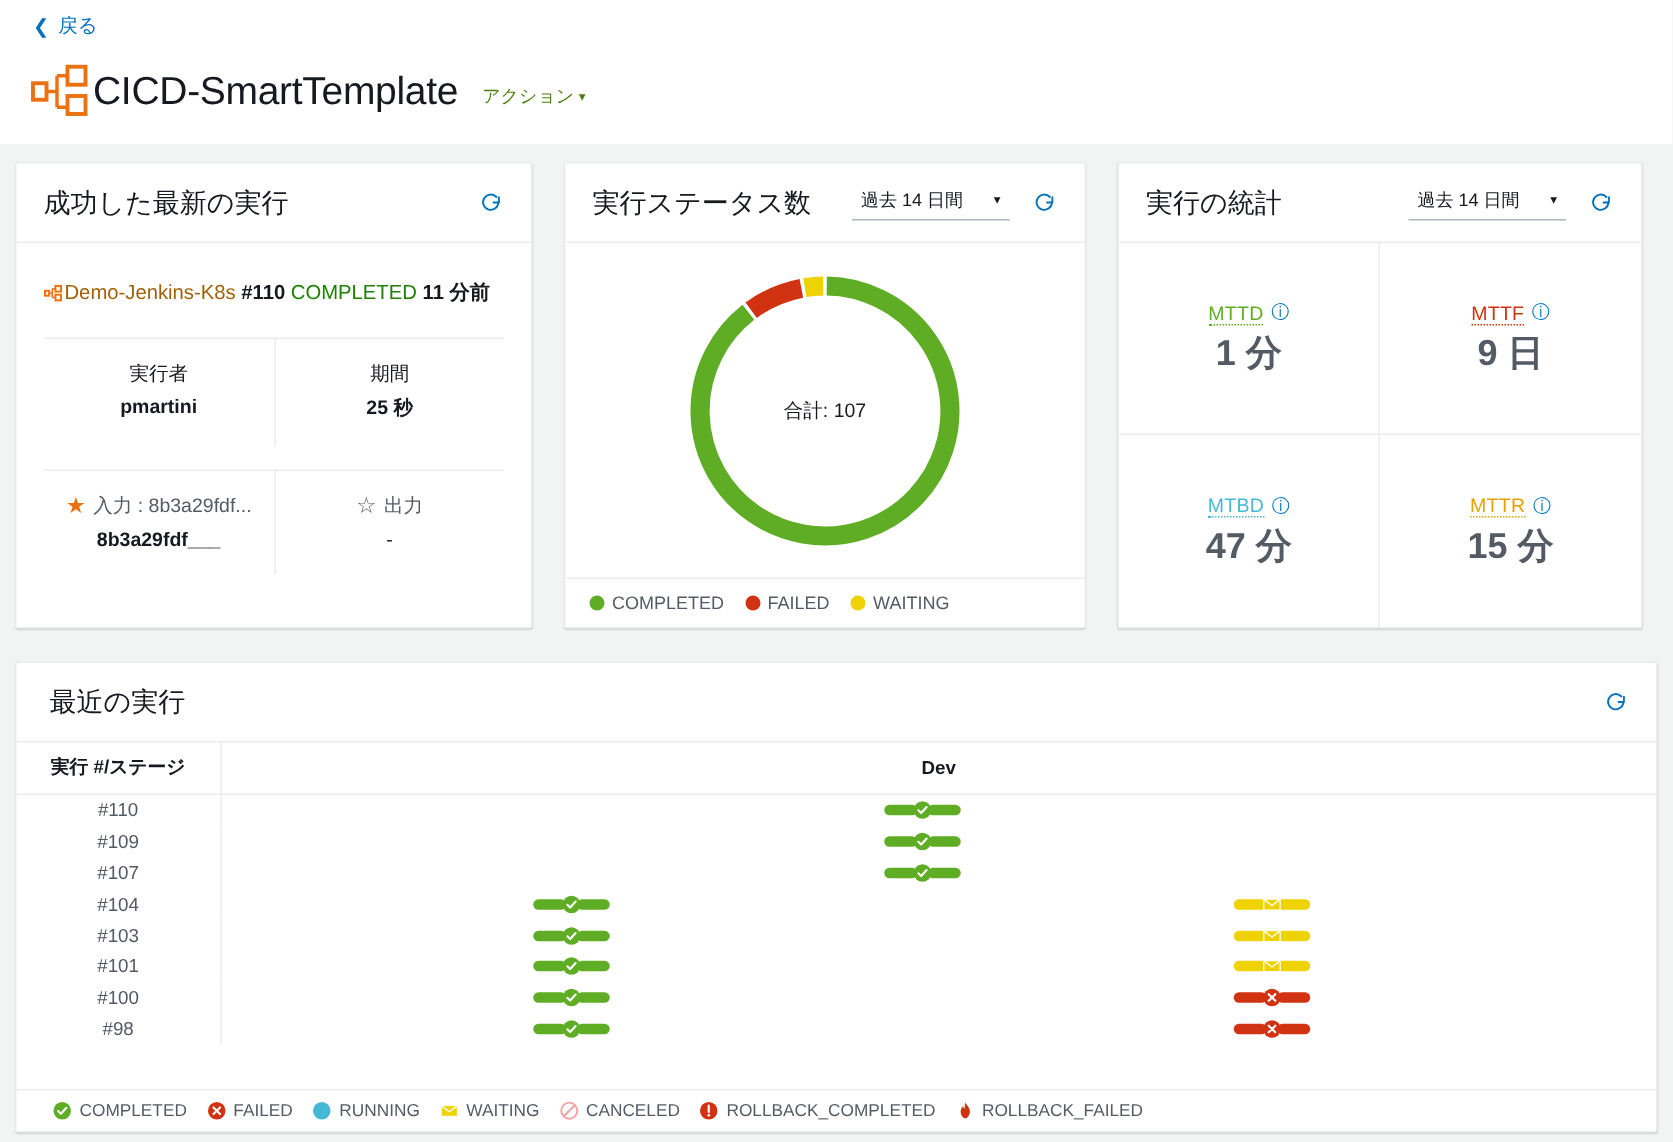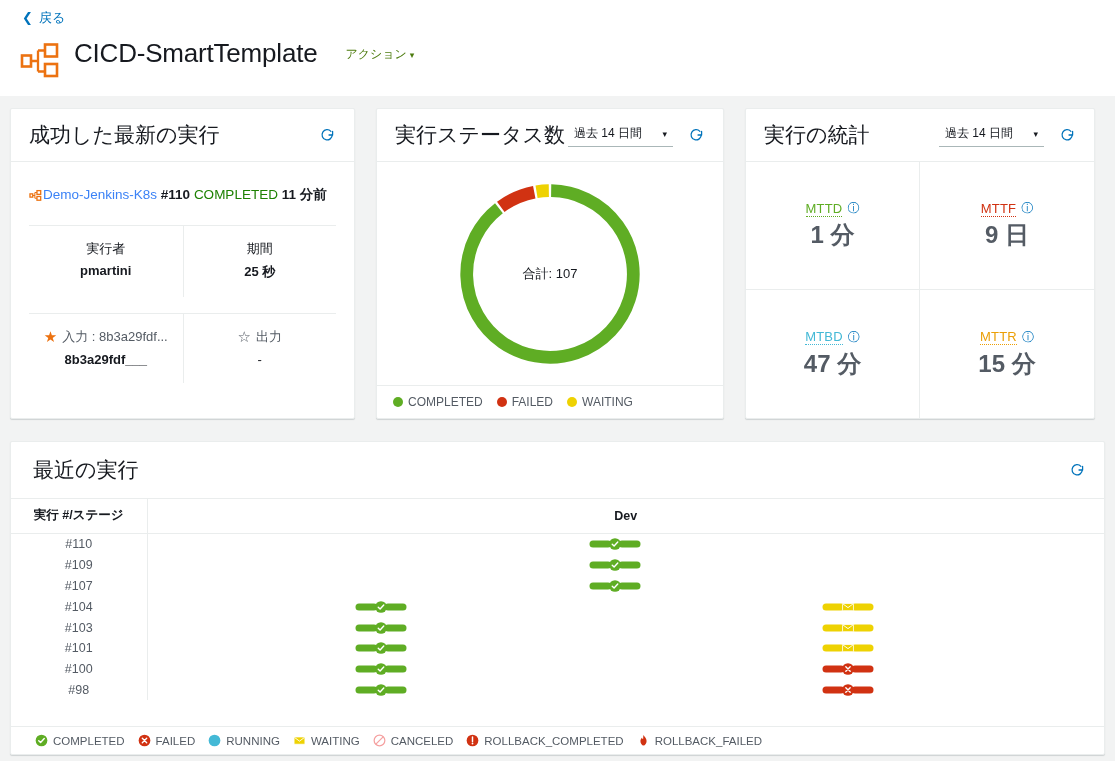--- a/index.html
+++ b/index.html
@@ -21,21 +21,21 @@
   .back-link {
     display: inline-flex; align-items: center; gap: 6px;
     color: #0073bb; font-size: 13px; cursor: pointer;
   }
   .back-chevron { font-size: 13px; line-height: 1; font-weight: 700; }
 
   
   .page-header {
     background: #ffffff;
     padding: 8px 0 14px 18px;
-    display: flex; align-items: flex-start; gap: 12px;
+    display: flex; align-items: center; 
   }
   .pipeline-logo { width: 44px; height: 44px; flex: 0 0 44px; }
   .page-title {
     font-size: 26px; font-weight: 400; color: #16191f;
     letter-spacing: -0.2px;
   }
   .actions-link {
     font-size: 12px; color: #4d7c0f; cursor: pointer;
     display: inline-flex; align-items: center; gap: 3px;
     margin-left: 16px; margin-top: 8px;
@@ -53,21 +53,21 @@
     border-radius: 2px;
     box-shadow: 0 1px 1px 0 rgba(0,28,36,0.15);
     display: flex; flex-direction: column;
   }
   .card-head {
     display: flex; align-items: center;
     padding: 12px 16px 12px 18px;
     border-bottom: 1px solid #eaeded;
     min-height: 53px;
   }
-  .card-title { font-size: 21px; font-weight: 400; color: #16191f; text-align: right; }
+  .card-title { font-size: 18px; font-weight: 400; color: #16191f; text-align: right; }
   .head-spacer { flex: 1 1 auto; }
   .range-select {
     display: inline-flex; align-items: center; justify-content: space-between;
     width: 105px; padding: 2px 6px 4px 6px;
     border-bottom: 1px solid #aab7b8;
     font-size: 12px; color: #16191f; cursor: pointer;
     margin-right: 12px;
   }
   .refresh-btn {
     color: #0073bb; cursor: pointer; display: inline-flex;
@@ -75,21 +75,21 @@
     width: 22px; height: 22px;
   }
 
   
   #card-latest { width: 345px; height: 311px; }
   .exec-line {
     padding: 22px 18px 0 18px;
     font-size: 13.5px; line-height: 22px; color: #545b64;
   }
   .exec-line .mini-logo { display:inline-block; vertical-align:-3px; margin-right:1px;}
-  .exec-name { color: #3b82f6; }
+  .exec-name { color: #a16207; }
   .exec-num { font-weight: 700; color: #16191f; }
   .exec-status { color: #1d8102; }
   .exec-ago { font-weight: 700; color: #16191f; }
   .split-row {
     display: flex; border-top: 1px solid #eaeded;
     margin: 16px 18px 0 18px;
   }
   .split-cell {
     flex: 1 1 50%; text-align: center; padding: 14px 4px 16px 4px;
   }

